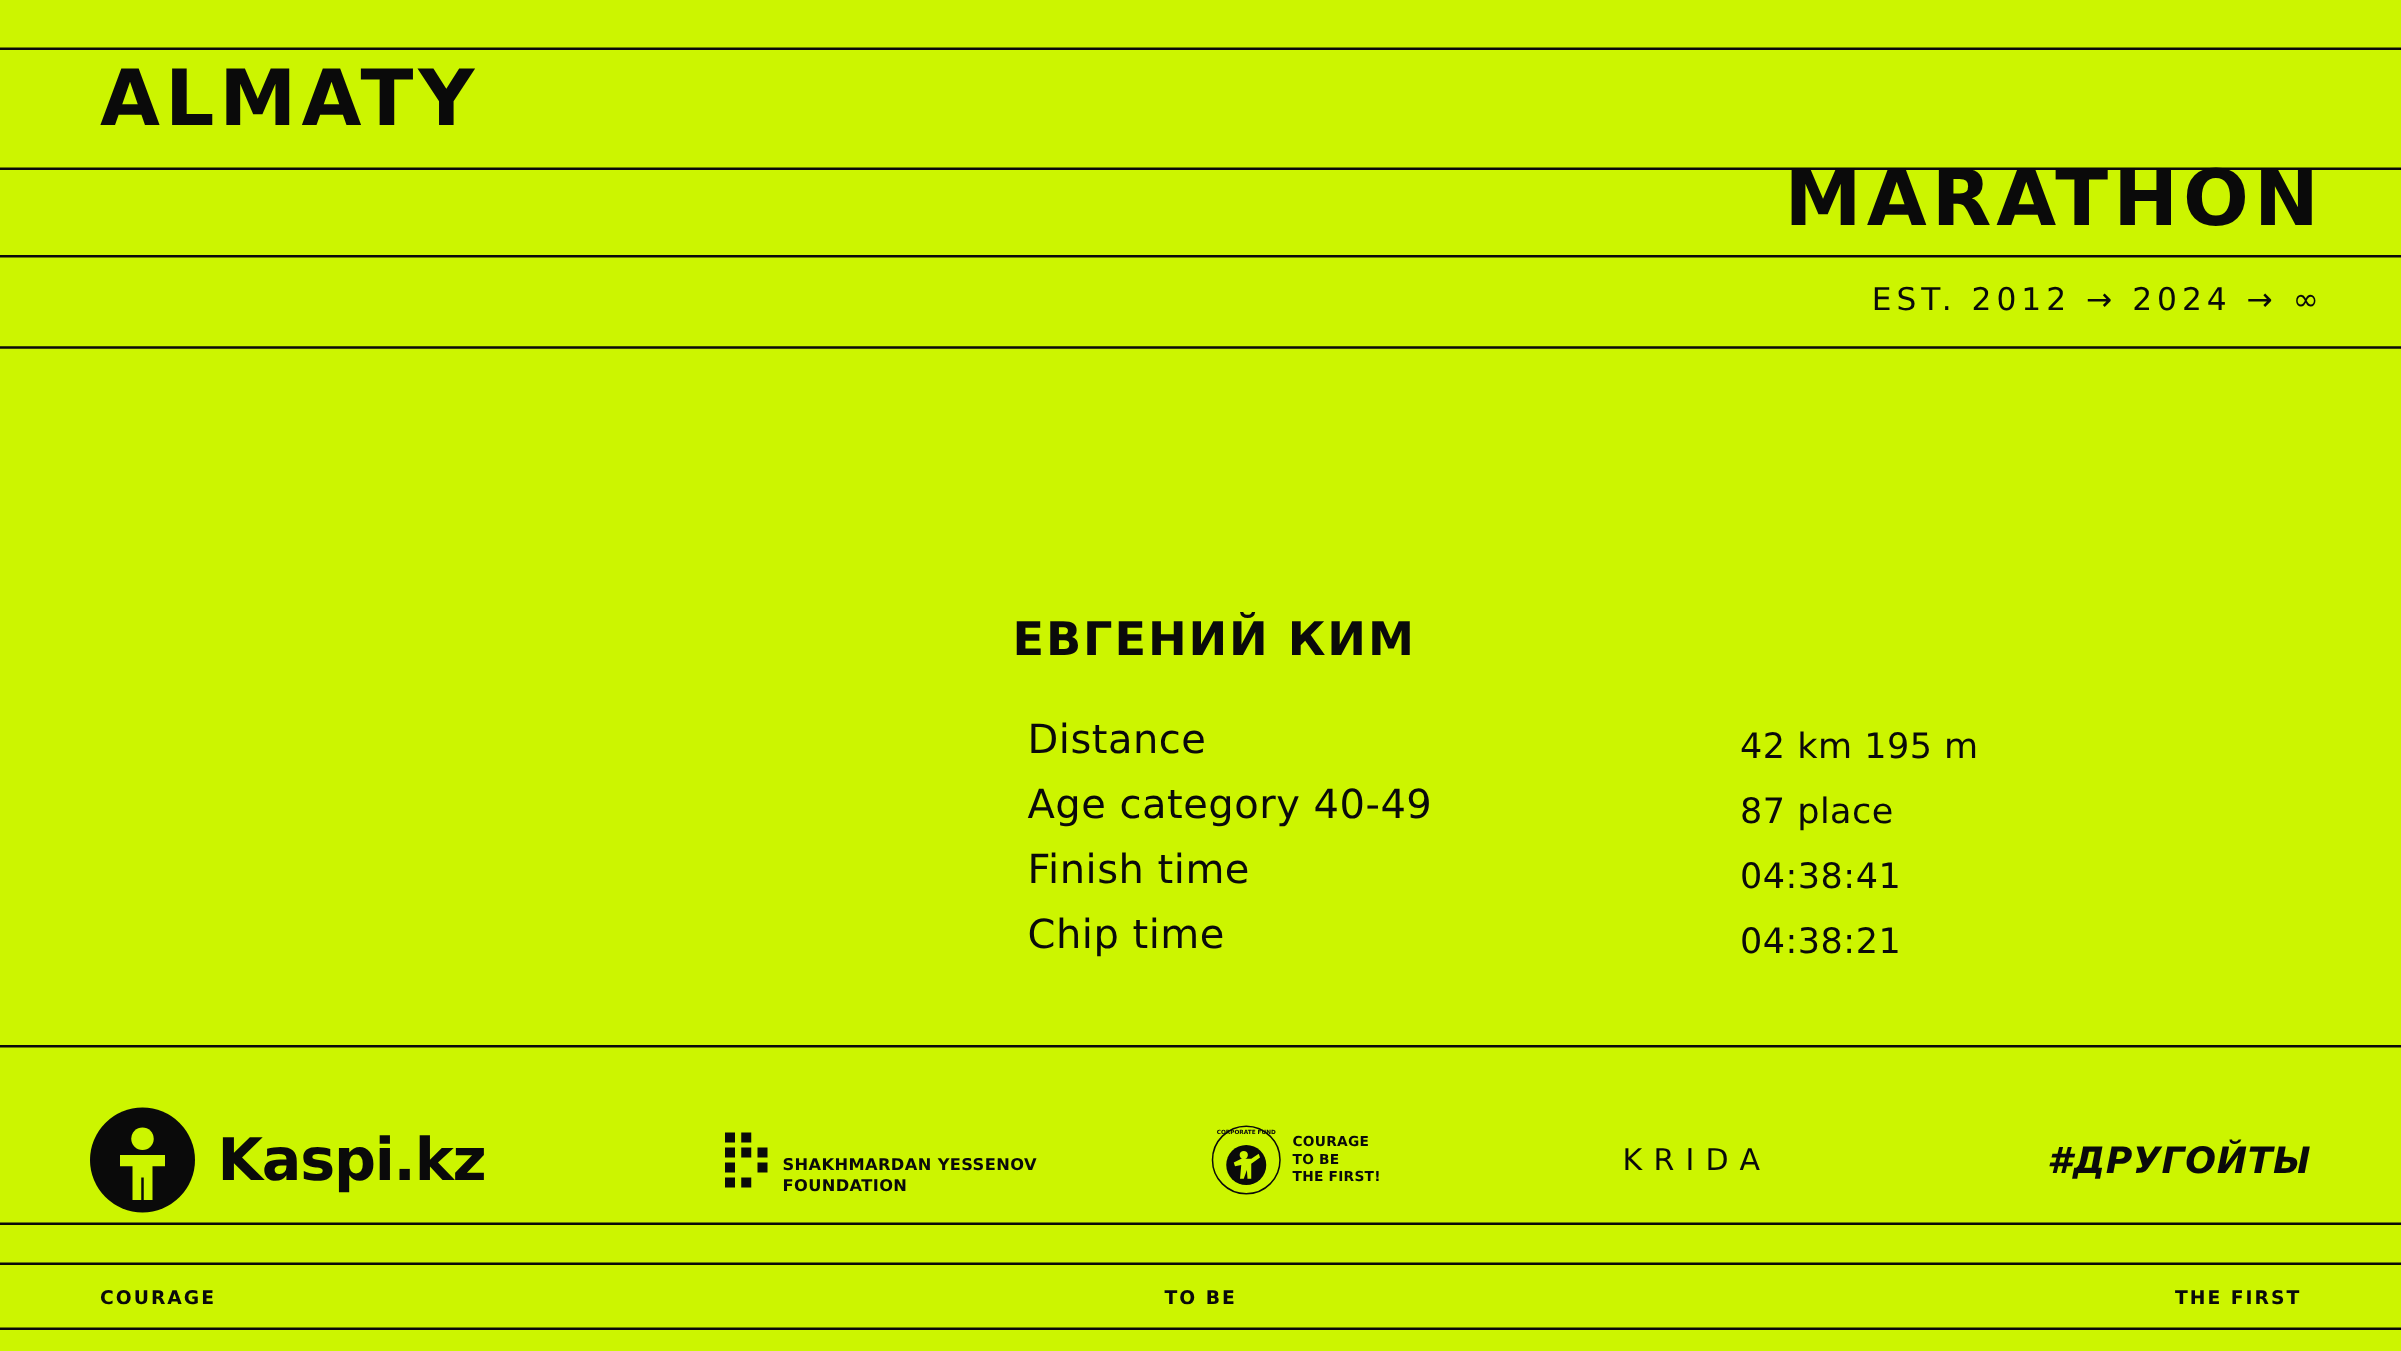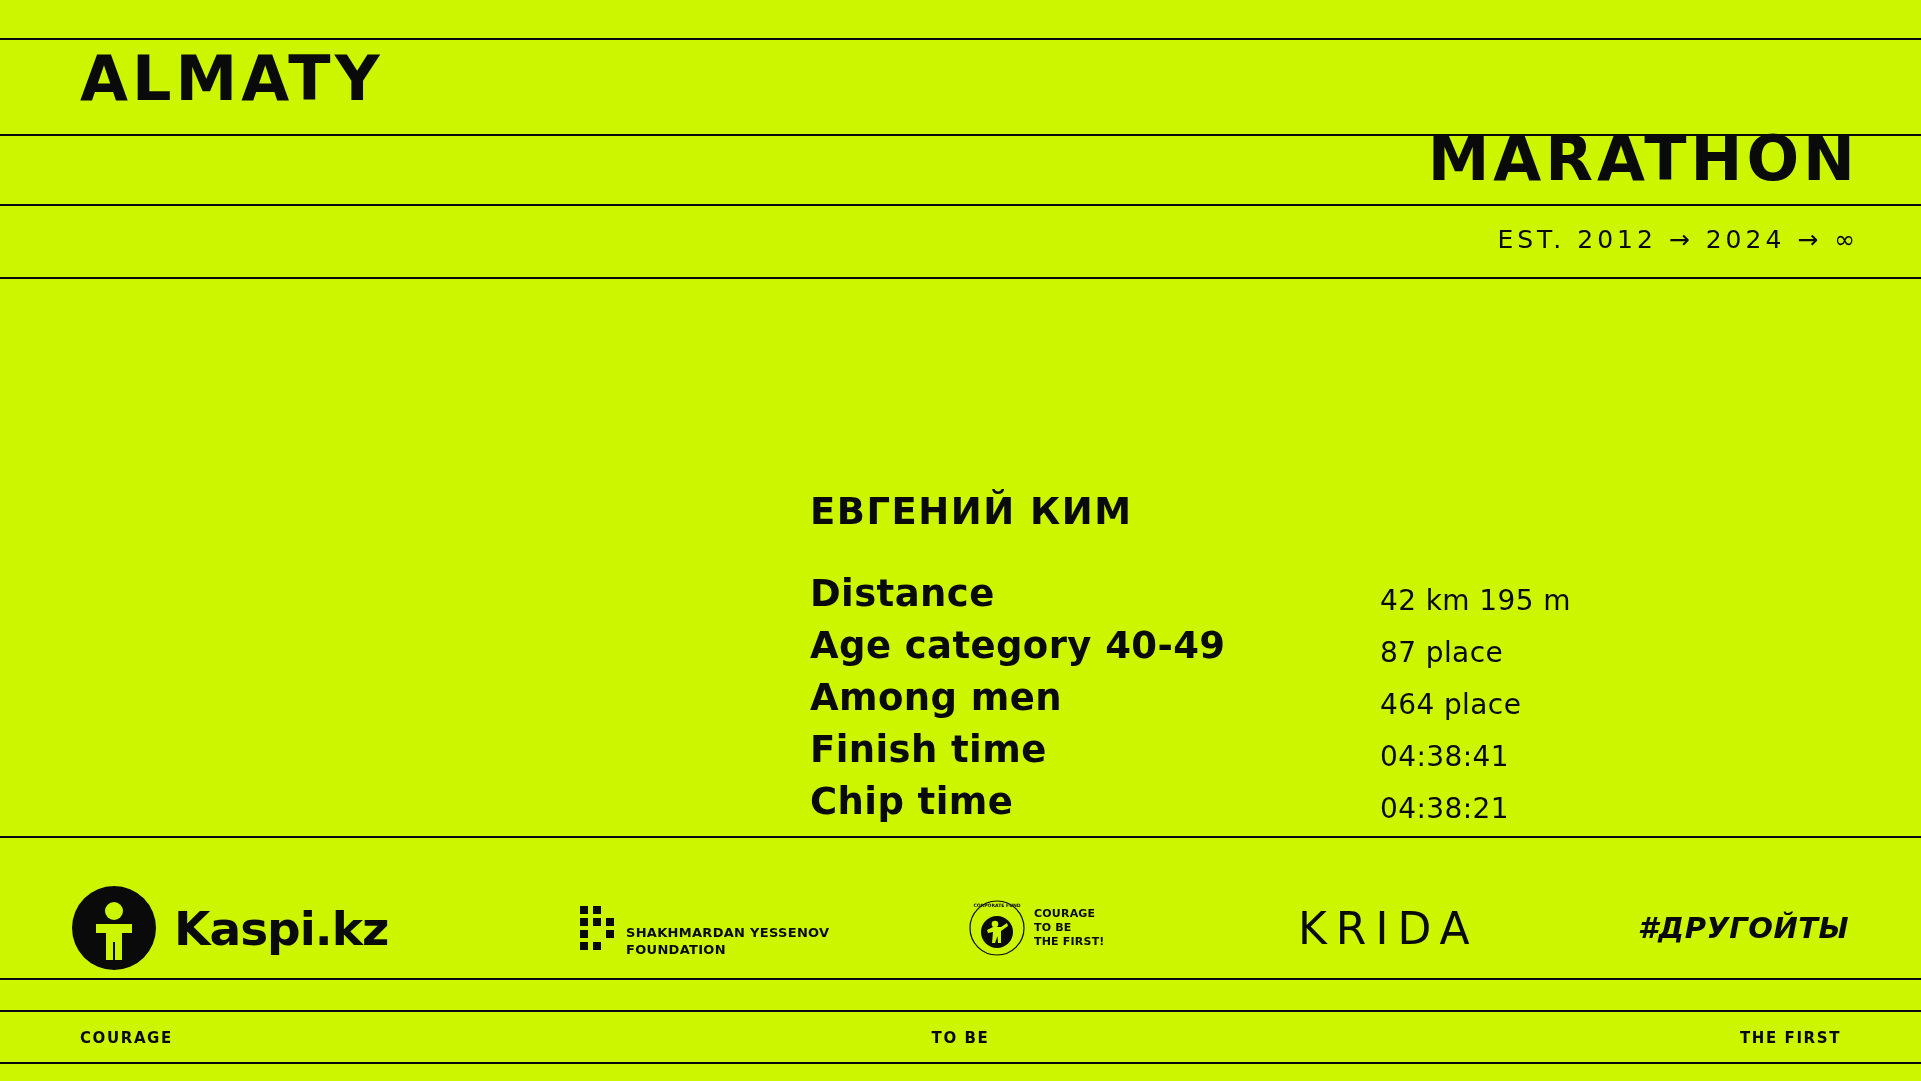--- a/index.html
+++ b/index.html
@@ -96,24 +96,25 @@
     left: 810px;
     width: 1000px;
   }
   .det-row {
     display: flex;
     align-items: baseline;
     height: 52px;
   }
   .det-label {
     width: 570px;
-    font-size: 37px;
-    font-weight: 700;
+    font-size: 32px;
+    font-weight: 400;
     letter-spacing: 0.4px;
     font-family: "DejaVu Sans", sans-serif;
+    margin-left: 12px;
   }
   .det-value {
     font-size: 28px;
     font-weight: 400;
     letter-spacing: 0.4px;
     font-family: "DejaVu Sans", sans-serif;
     position: relative;
     top: 4px;
   }
 
@@ -181,21 +182,21 @@
   }
   .corpfund-text {
     font-size: 11px;
     font-weight: 700;
     line-height: 1.3;
     letter-spacing: 0.2px;
     font-family: "DejaVu Sans", sans-serif;
   }
   .krida {
     left: 1298px;
-    font-size: 44px;
+    font-size: 24px;
     font-weight: 400;
     letter-spacing: 9px;
     font-family: "DejaVu Sans", sans-serif;
   }
   .drugoity {
     right: 72px;
     font-size: 29px;
     font-weight: 700;
     font-style: italic;
     letter-spacing: 0.5px;
@@ -240,24 +241,20 @@
   <div class="athlete-name">ЕВГЕНИЙ КИМ</div>
 
   <div class="details">
     <div class="det-row">
       <div class="det-label">Distance</div>
       <div class="det-value">42 km 195 m</div>
     </div>
     <div class="det-row">
       <div class="det-label">Age category 40-49</div>
       <div class="det-value">87 place</div>
-    </div>
-    <div class="det-row">
-      <div class="det-label">Among men</div>
-      <div class="det-value">464 place</div>
     </div>
     <div class="det-row">
       <div class="det-label">Finish time</div>
       <div class="det-value">04:38:41</div>
     </div>
     <div class="det-row">
       <div class="det-label">Chip time</div>
       <div class="det-value">04:38:21</div>
     </div>
   </div>

